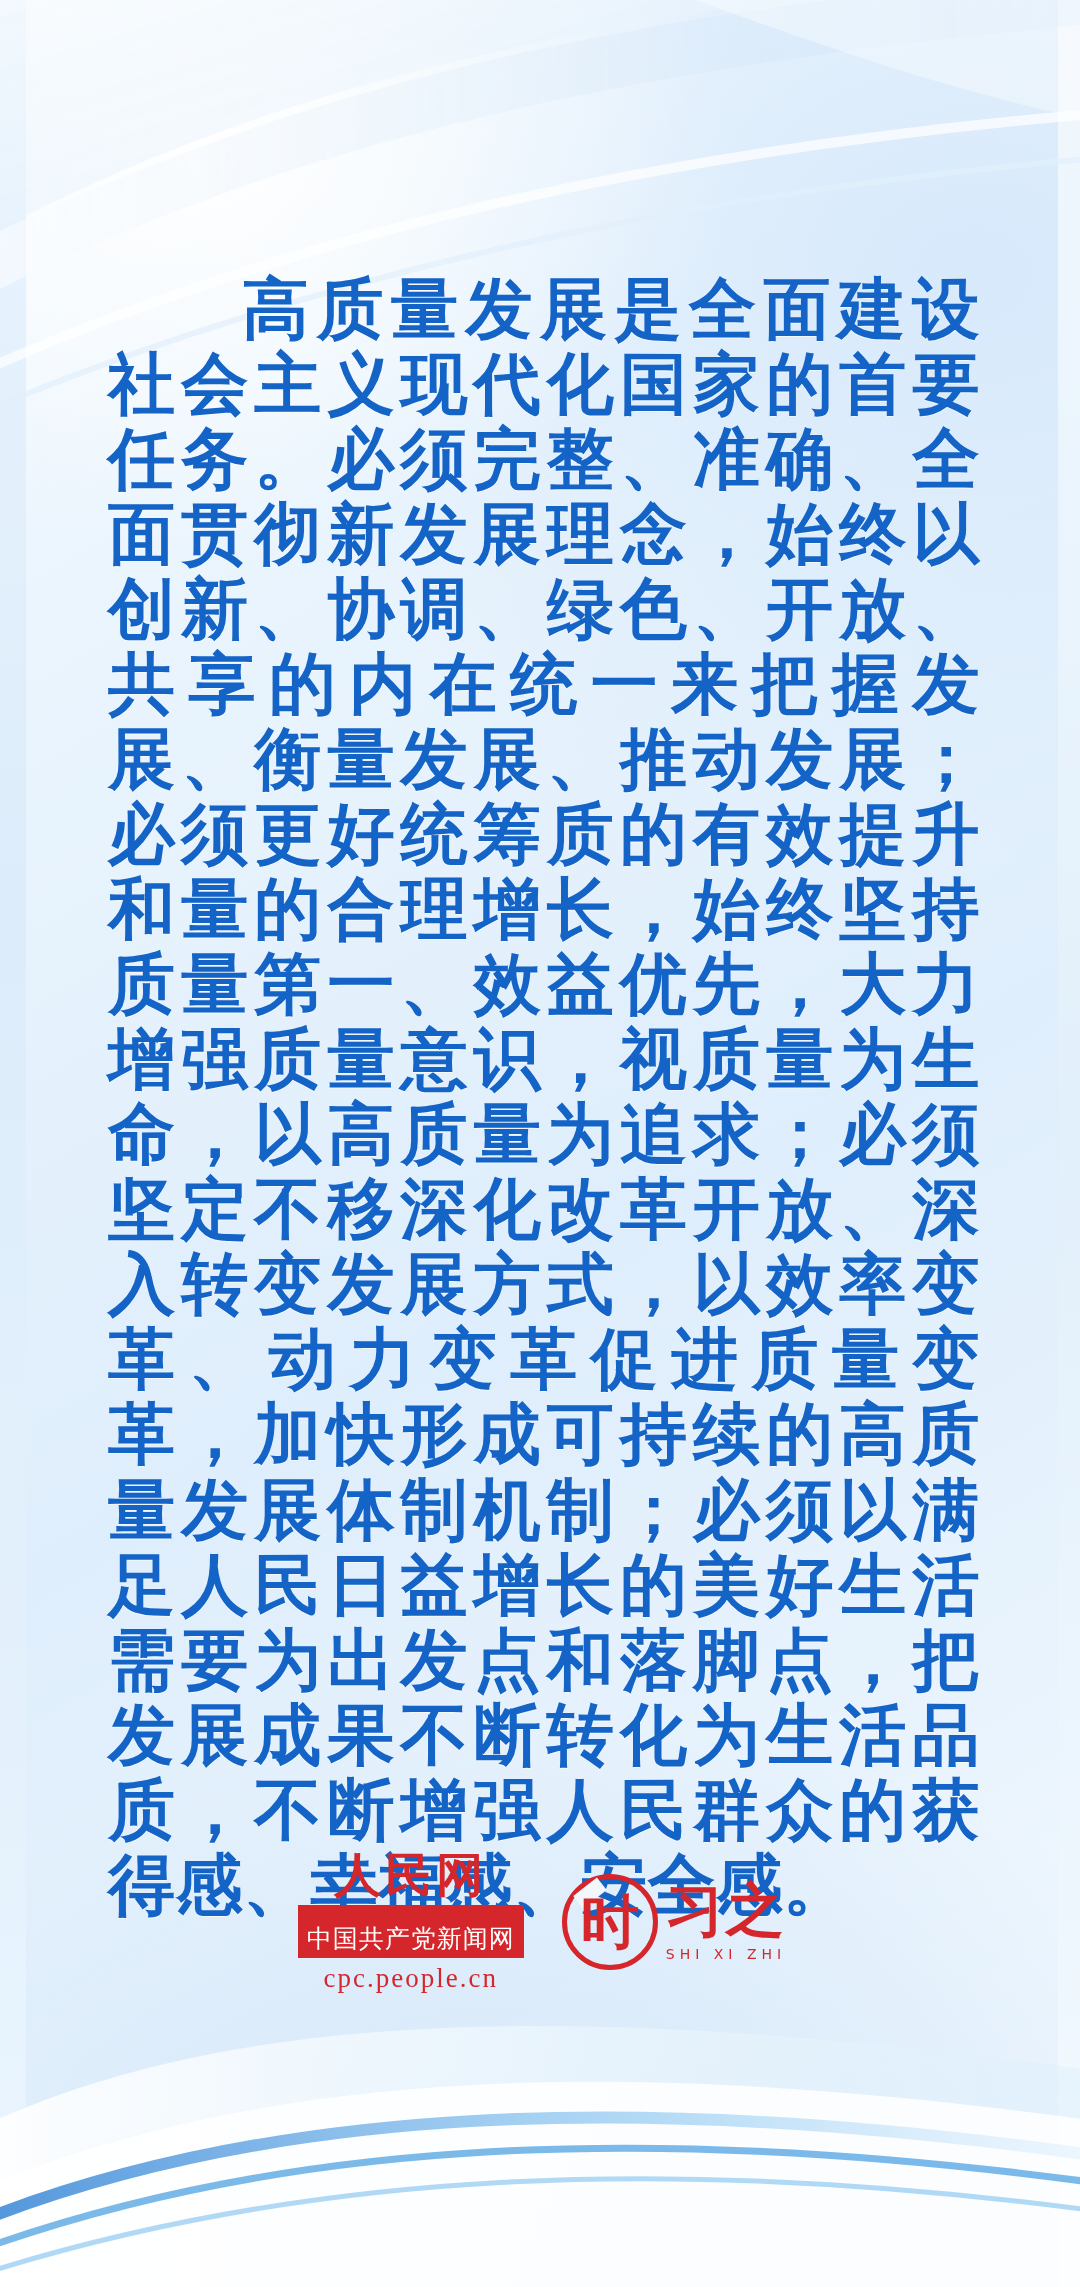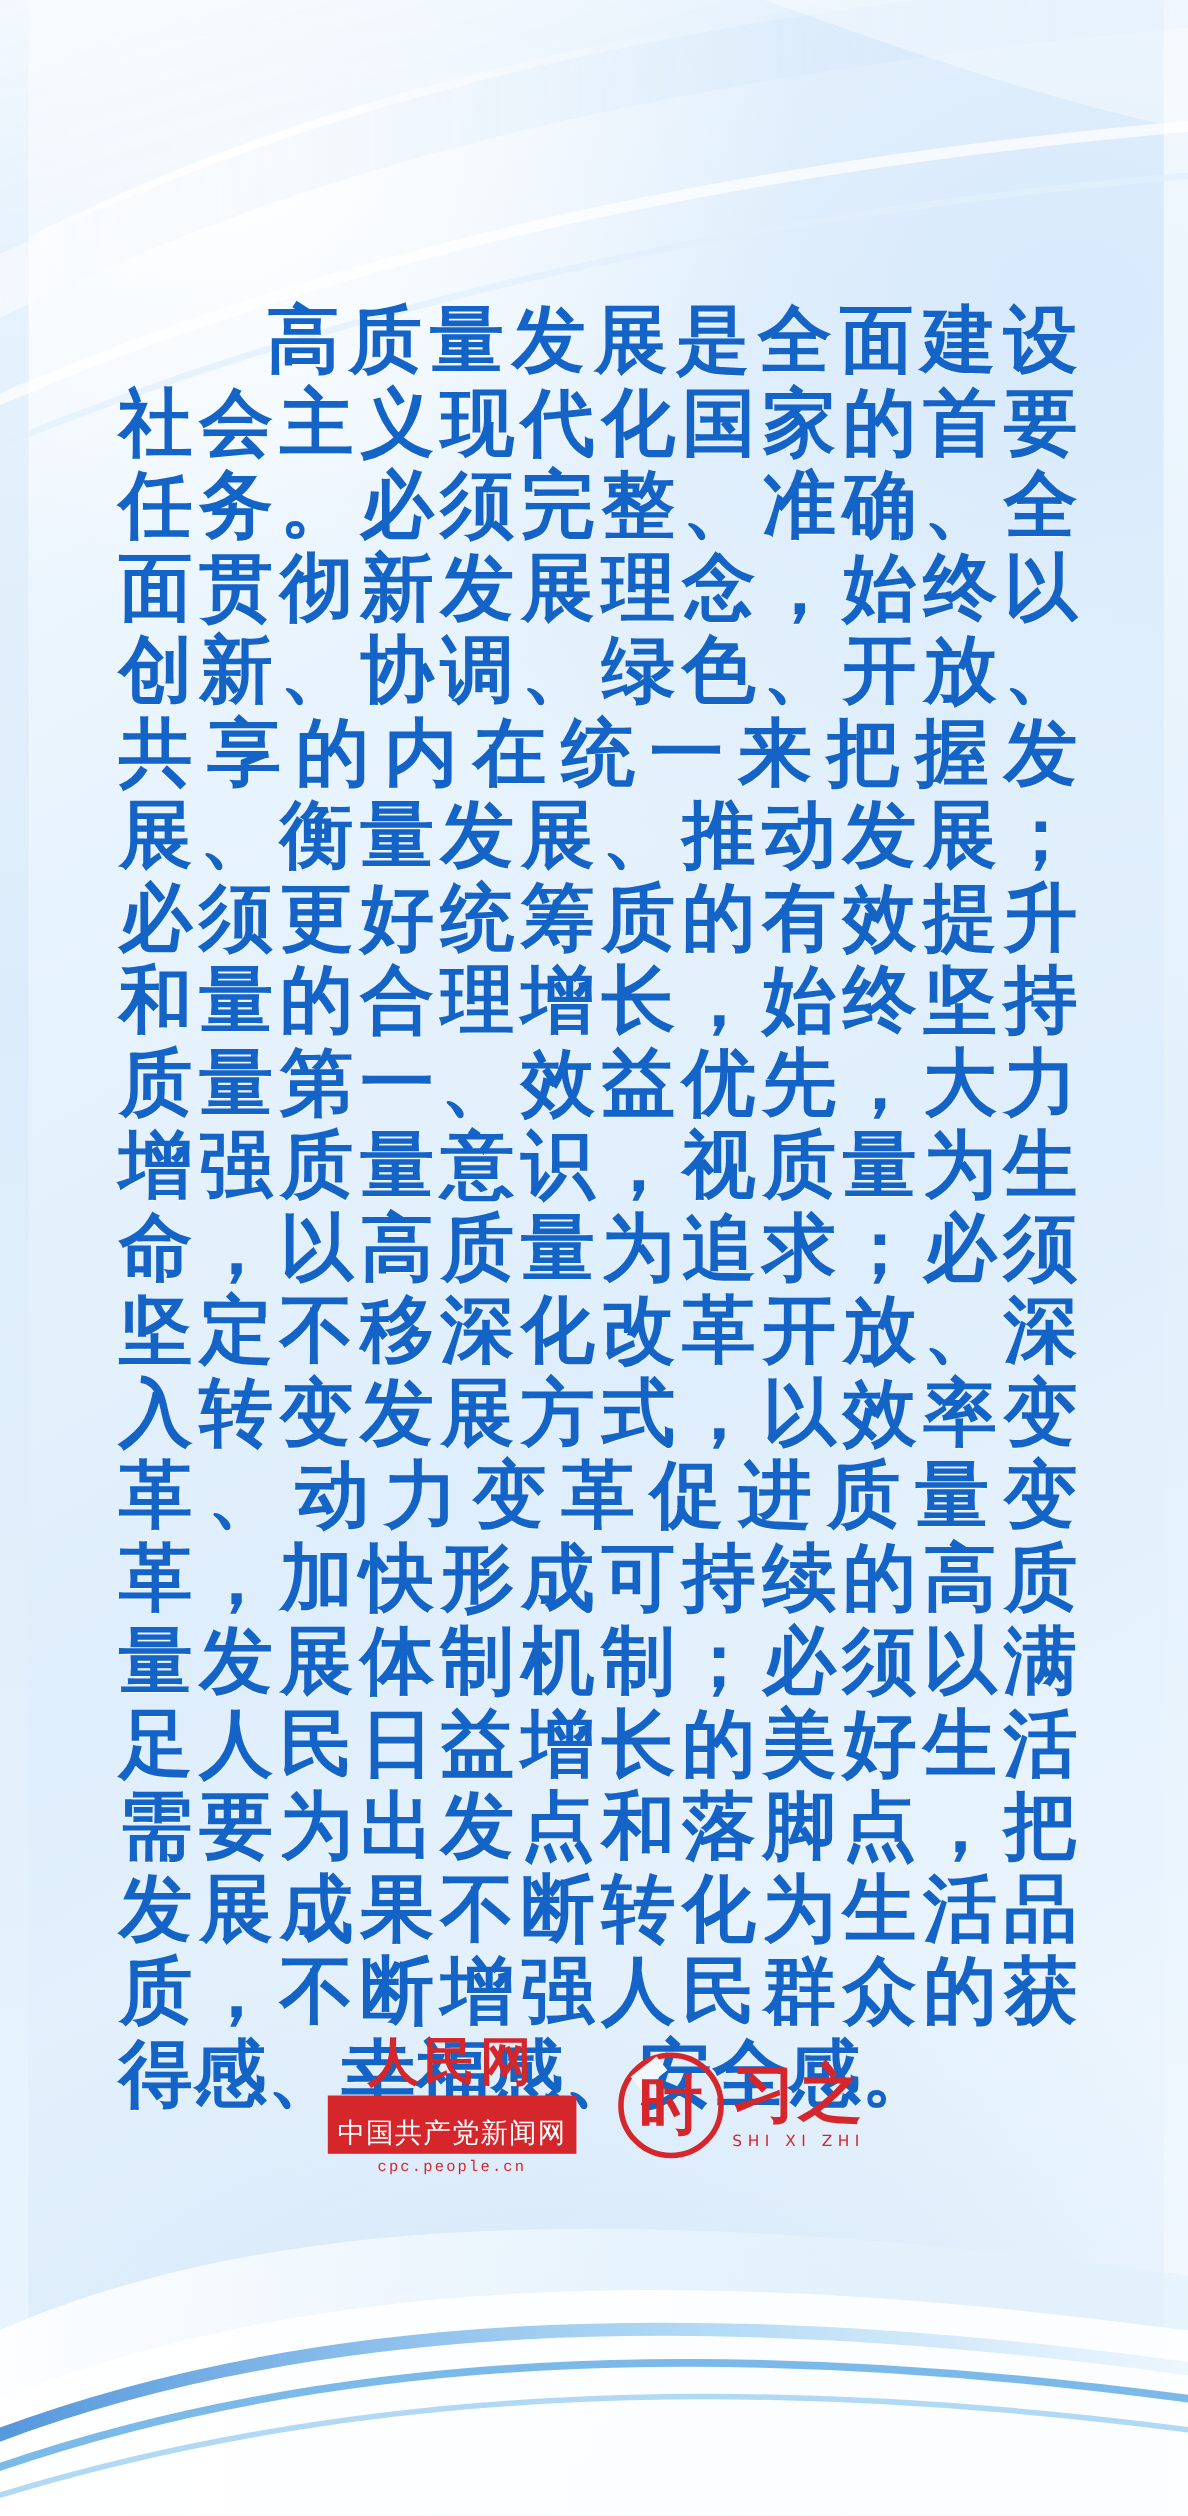--- a/index.html
+++ b/index.html
@@ -118,22 +118,22 @@
     color: #ffffff;
     font-family: "DejaVu Sans", "Liberation Sans", sans-serif;
     font-size: 25px;
     letter-spacing: 1px;
     text-align: center;
     padding: 20px 0 4px;
     line-height: 1.15;
   }
   .pd-logo .url {
     margin-top: 5px;
-    font-family: Liberation Mono, monospace;
-    font-size: 14px;
+    font-family: Liberation Serif, serif;
+    font-size: 27px;
     color: #d4262b;
     letter-spacing: 2px;
   }
 
   
   .sxz-logo {
     position: relative;
     display: flex;
     align-items: center;
     gap: 6px;

